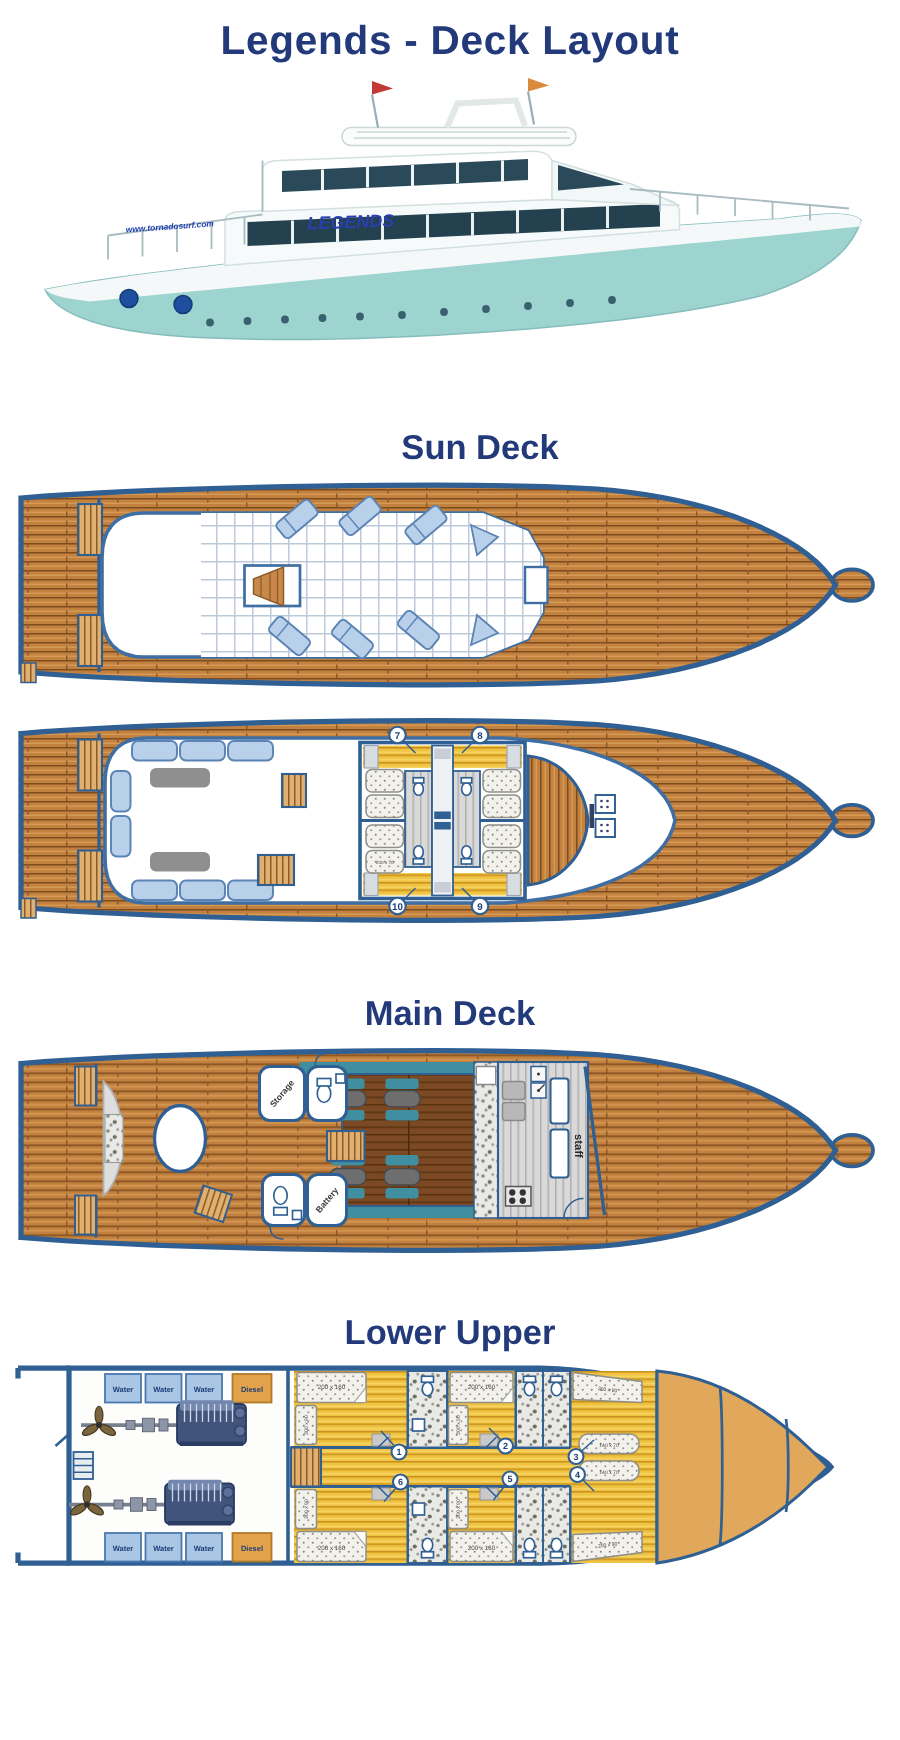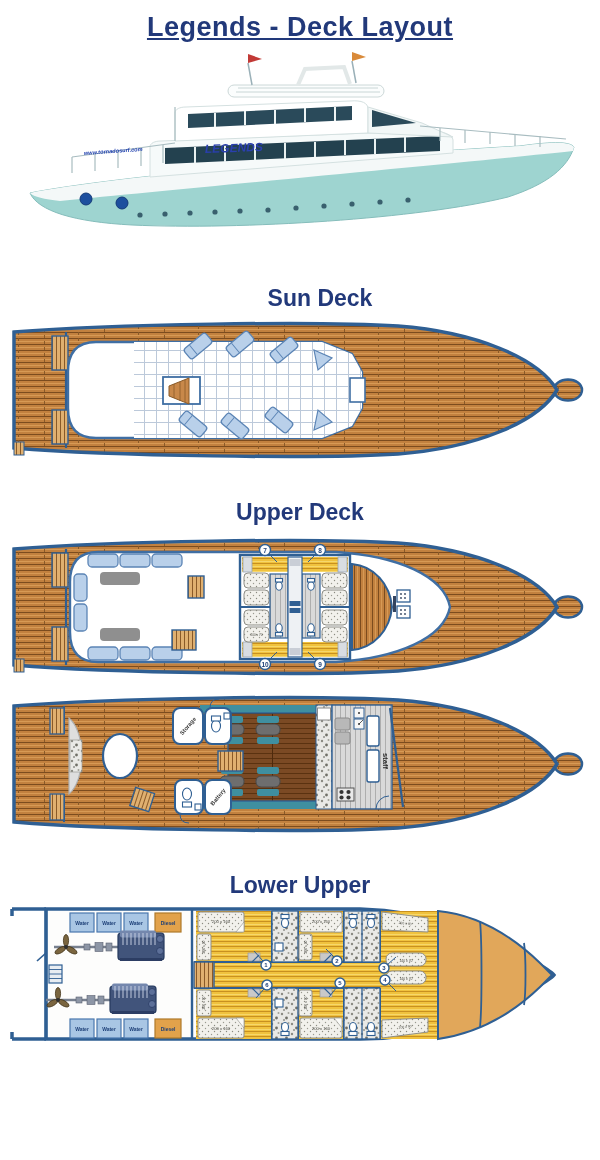--- a/index.html
+++ b/index.html
@@ -1,19 +1,19 @@
 <!DOCTYPE html>
 <html><head>
 <meta charset="utf-8">
 <style>
   html,body{margin:0;padding:0;background:#fff;}
   .page{position:relative;width:600px;height:1160px;background:#fff;overflow:hidden;
         font-family:"Liberation Sans",sans-serif;}
   h1{margin:12px 0 4px;text-align:center;font-size:27px;font-weight:bold;
-     color:#22397a;letter-spacing:.5px;text-decoration:underline;}
+     color:#22397a;letter-spacing:.5px;}
   h2{text-align:center;font-size:23px;font-weight:bold;color:#22397a;margin:0;}
   .h-sun{margin-top:28px;margin-left:40px;}
   .h-upper{margin-top:33px;}
   .h-main{margin-top:36px;}
   .h-lower{margin-top:34px;}
   svg{display:block;margin:2px auto 0;}
   
   .hull{fill:url(#woodH);stroke:#2f5f93;stroke-width:3.5;}
   .hullW{fill:#fdfdfc;stroke:#2f5f93;stroke-width:3.5;}
   .knob{fill:url(#woodH);stroke:#2f5f93;stroke-width:2.5;}
@@ -217,21 +217,20 @@
     <polygon points="314,36 332,44 318,56" fill="#b9d0ea" stroke="#5b84b5" stroke-width="1.2"></polygon>
     <polygon points="314,116 332,108 318,96" fill="#b9d0ea" stroke="#5b84b5" stroke-width="1.2"></polygon>
     <rect x="350" y="64" width="15" height="24" fill="#fff" stroke="#3f6ea3" stroke-width="1.6"></rect>
     <g>
       <rect x="163" y="63" width="37" height="27" fill="#fff" stroke="#3f6ea3" stroke-width="1.8"></rect>
       <path d="M169,72 L189,64 L189,90 L169,82 Z" fill="#c8884a" stroke="#8a5a28" stroke-width="1"></path>
       <path d="M174,70 L174,84 M180,68 L180,87 M185,66 L185,88" stroke="#8a5a28" stroke-width=".8" fill="none"></path>
     </g>
   </svg>
 
-  <h2 class="h-upper">Upper Deck</h2>
   <svg width="600" height="158" viewBox="0 0 600 158">
     <ellipse class="knob" cx="568" cy="79" rx="14" ry="10.5"></ellipse>
     <path class="hull" d="M14,21 C110,13 320,10 398,15 C476,21 538,47 557,79 C538,111 476,137 398,143 C320,148 110,145 14,137 Z"></path>
     <line class="wall" x1="66" y1="21" x2="66" y2="137" stroke-width="2.2"></line>
     <rect x="52" y="25" width="16" height="34" fill="url(#stairsV)" stroke="#2f5f93" stroke-width="1.4"></rect>
     <rect x="52" y="99" width="16" height="34" fill="url(#stairsV)" stroke="#2f5f93" stroke-width="1.4"></rect>
     <rect x="14" y="131" width="10" height="13" fill="url(#stairsV)" stroke="#2f5f93" stroke-width="1"></rect>
     <path class="inner" d="M98,24 H336 C398,28 444,48 450,79 C444,110 398,130 336,134 H98 C78,134 70,122 70,104 V54 C70,36 78,24 98,24 Z"></path>
     <g>
       <rect class="bench" x="88" y="26" width="30" height="13" rx="4"></rect>
@@ -315,20 +314,21 @@
           <circle cx="405" cy="70" r=".9"></circle>
         <circle cx="401" cy="82" r=".9"></circle>
           <circle cx="405" cy="82" r=".9"></circle>
           <circle cx="401" cy="86" r=".9"></circle>
           <circle cx="405" cy="86" r=".9"></circle>
       </g>
       <rect x="393" y="68" width="3" height="16" fill="#33435f"></rect>
     </g>
   </svg>
 
+  <h2 class="h-main">Main Deck</h2>
   <svg width="600" height="150" viewBox="0 0 600 150">
     <ellipse class="knob" cx="568" cy="76" rx="14" ry="10.5"></ellipse>
     <path class="hull" d="M14,18 C110,10 320,7 398,12 C476,18 538,44 557,76 C538,108 476,134 398,140 C320,145 110,142 14,134 Z"></path>
     <line class="wall" x1="64" y1="18" x2="64" y2="46" stroke-width="2"></line>
     <line class="wall" x1="64" y1="106" x2="64" y2="134" stroke-width="2"></line>
     <rect x="50" y="20" width="14" height="26" fill="url(#stairsV)" stroke="#2f5f93" stroke-width="1.3"></rect>
     <rect x="50" y="106" width="14" height="26" fill="url(#stairsV)" stroke="#2f5f93" stroke-width="1.3"></rect>
     <path d="M69,30 C86,44 86,92 69,106 Z" fill="#dedede" stroke="#b0b0b0" stroke-width="1.2"></path>
     <rect x="70" y="52" width="12" height="32" fill="url(#pebble)" stroke="#9a9a94" stroke-width=".7"></rect>
     <ellipse cx="120" cy="68" rx="17" ry="22" fill="#fff" stroke="#2f5f93" stroke-width="2.2"></ellipse>

